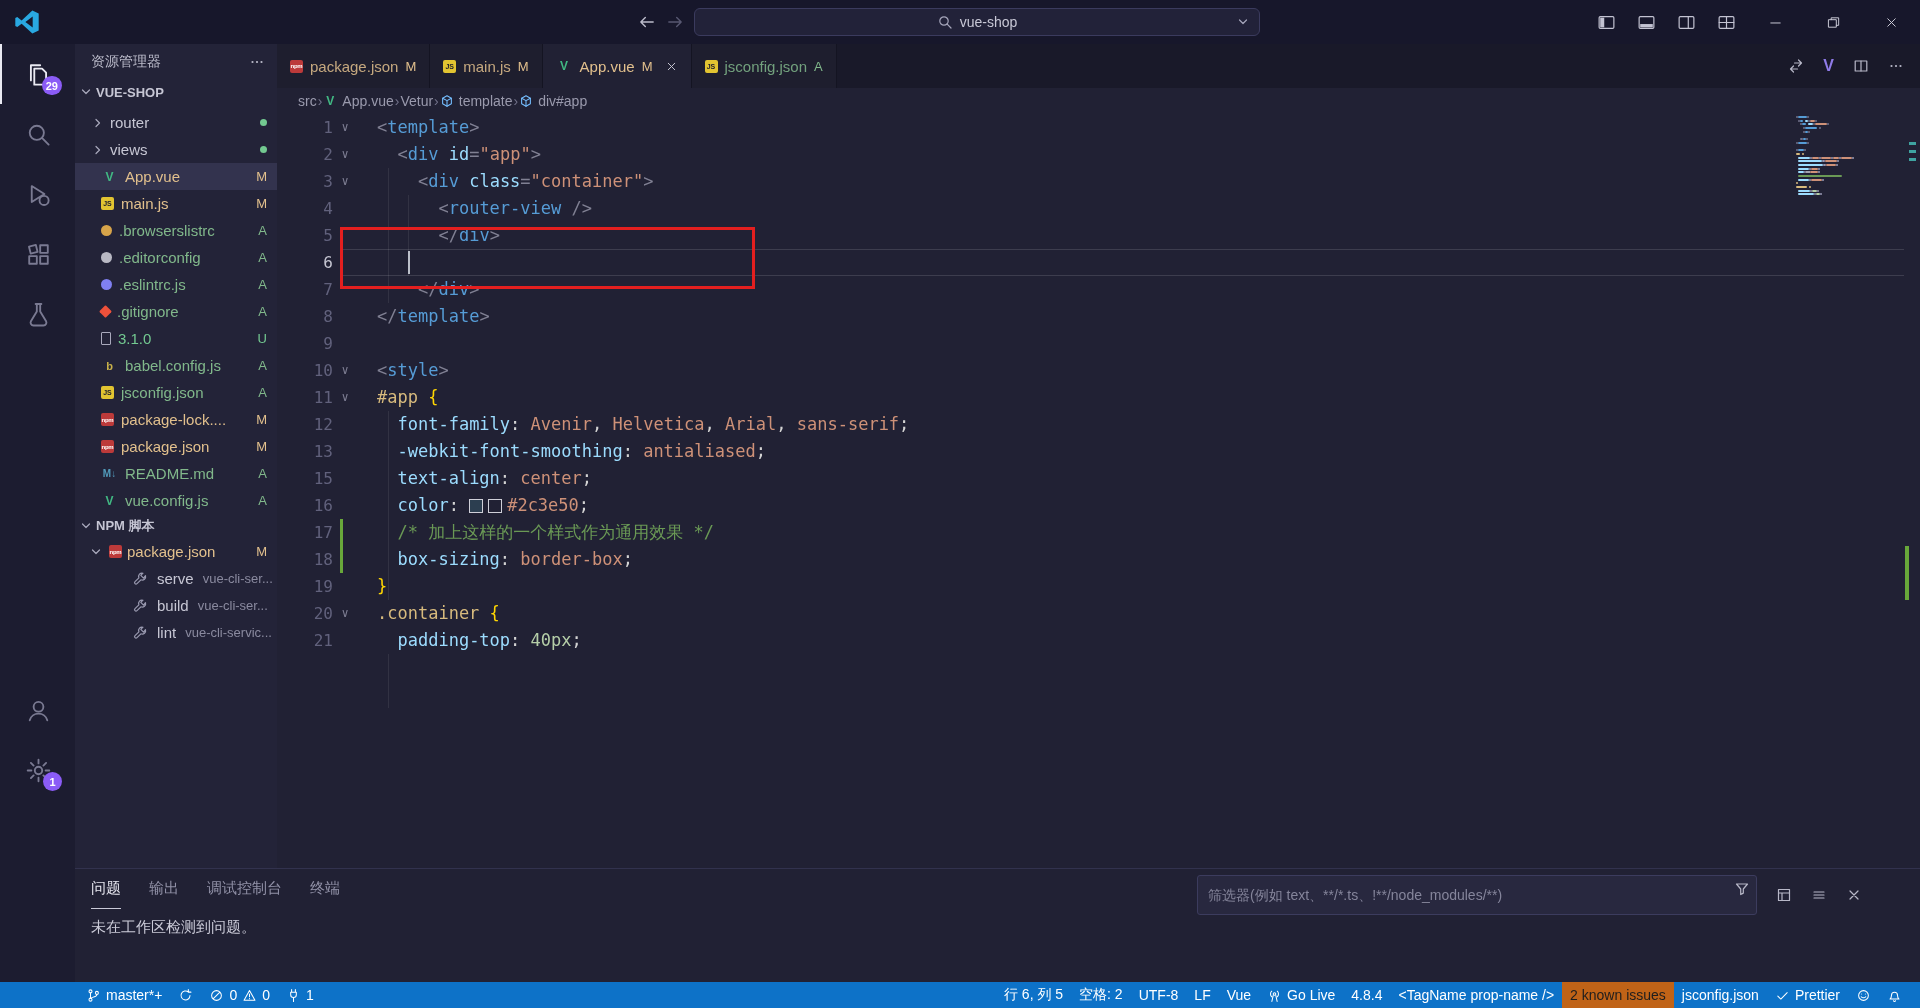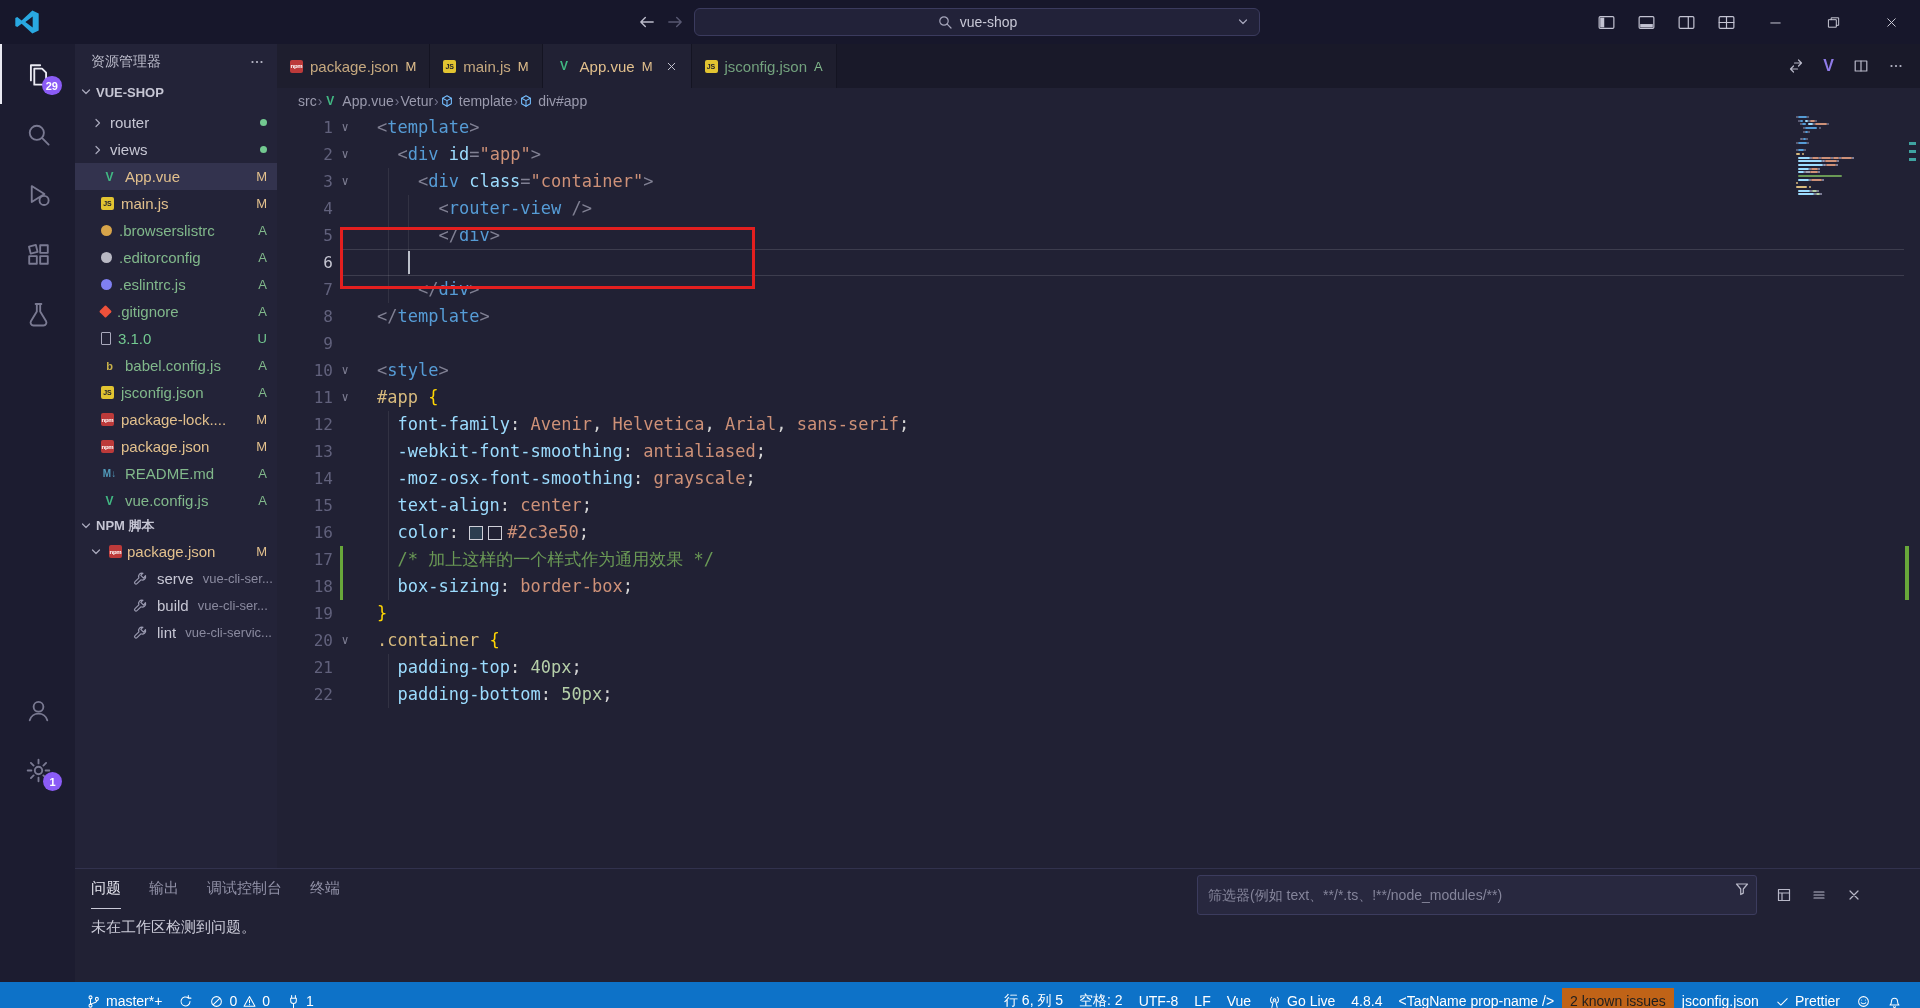--- a/index.html
+++ b/index.html
@@ -130,21 +130,21 @@
   .panel-tab.active{color:#e6e6ef;border-bottom:1px solid #cacad8}
   .panel-msg{padding:9px 0 0 16px;font-size:15px;color:#cbcbd8}
   .panel-actions{position:absolute;top:6px;right:58px;display:flex;align-items:center;gap:19px;color:#b8b8c8}
   .filter-wrap{position:relative;width:560px;height:40px}
   .filter-input{width:100%;height:100%;background:#28283f;border:1px solid #3c3c5e;border-radius:3px;color:#cfcfda;
     font-size:14px;padding:0 30px 0 10px;font-family:"Liberation Sans","DejaVu Sans",sans-serif;outline:none}
   .filter-input::placeholder{color:#85859b}
   .funnel{position:absolute;right:7px;top:6px;color:#b8b8c8}
 
   
-  .statusbar{position:absolute;left:0;right:0;bottom:0;height:26px;background:#0d72c8;display:flex;align-items:center;
+  .statusbar{position:absolute;left:0;right:0;bottom:0;height:26px;background:#0d72c8;display:flex;align-items:flex-end;
     color:#fff;font-size:14px;padding:12px 10px 0 78px;z-index:30}
   .sb-item{display:flex;align-items:center;gap:5px;padding:0 8px;height:26px;white-space:nowrap}
   .sb-item .ic svg{width:15px;height:15px;stroke-width:1.1}
   .sb-right{margin-left:auto;display:flex;align-items:center}
 </style>
 </head>
 <body>
 
 <div class="window">
 
@@ -571,29 +571,27 @@
           <div class="code-line"><div class="gutter"><span class="ln">4</span><span class="fold"></span></div><div class="code"><span class="tk-pln">      </span><span class="tk-g">&lt;</span><span class="tk-tag">router-view</span><span class="tk-pln"> </span><span class="tk-g">/&gt;</span></div></div>
           <div class="code-line"><div class="gutter"><span class="ln">5</span><span class="fold"></span></div><div class="code"><span class="tk-pln">      </span><span class="tk-g">&lt;/</span><span class="tk-tag">div</span><span class="tk-g">&gt;</span></div></div>
           <div class="code-line cur"><div class="gutter"><span class="ln">6</span><span class="fold"></span></div><div class="code"></div></div>
           <div class="code-line"><div class="gutter"><span class="ln">7</span><span class="fold"></span></div><div class="code"><span class="tk-pln">    </span><span class="tk-g">&lt;/</span><span class="tk-tag">div</span><span class="tk-g">&gt;</span></div></div>
           <div class="code-line"><div class="gutter"><span class="ln">8</span><span class="fold"></span></div><div class="code"><span class="tk-g">&lt;/</span><span class="tk-tag">template</span><span class="tk-g">&gt;</span></div></div>
           <div class="code-line"><div class="gutter"><span class="ln">9</span><span class="fold"></span></div><div class="code"></div></div>
           <div class="code-line"><div class="gutter"><span class="ln">10</span><span class="fold">∨</span></div><div class="code"><span class="tk-g">&lt;</span><span class="tk-tag">style</span><span class="tk-g">&gt;</span></div></div>
           <div class="code-line"><div class="gutter"><span class="ln">11</span><span class="fold">∨</span></div><div class="code"><span class="tk-sel">#app</span><span class="tk-pln"> </span><span class="tk-brc">{</span></div></div>
           <div class="code-line"><div class="gutter"><span class="ln">12</span><span class="fold"></span></div><div class="code"><span class="tk-pln">  </span><span class="tk-prop">font-family</span><span class="tk-pln">: </span><span class="tk-val">Avenir</span><span class="tk-pln">, </span><span class="tk-val">Helvetica</span><span class="tk-pln">, </span><span class="tk-val">Arial</span><span class="tk-pln">, </span><span class="tk-val">sans-serif</span><span class="tk-pln">;</span></div></div>
           <div class="code-line"><div class="gutter"><span class="ln">13</span><span class="fold"></span></div><div class="code"><span class="tk-pln">  </span><span class="tk-prop">-webkit-font-smoothing</span><span class="tk-pln">: </span><span class="tk-val">antialiased</span><span class="tk-pln">;</span></div></div>
-          <div class="code-line"><div class="gutter"><span class="ln">14</span><span class="fold"></span></div><div class="code"><span class="tk-pln">  </span><span class="tk-prop">-moz-osx-font-smoothing</span><span class="tk-pln">: </span><span class="tk-val">grayscale</span><span class="tk-pln">;</span></div></div>
           <div class="code-line"><div class="gutter"><span class="ln">15</span><span class="fold"></span></div><div class="code"><span class="tk-pln">  </span><span class="tk-prop">text-align</span><span class="tk-pln">: </span><span class="tk-val">center</span><span class="tk-pln">;</span></div></div>
           <div class="code-line"><div class="gutter"><span class="ln">16</span><span class="fold"></span></div><div class="code"><span class="tk-pln">  </span><span class="tk-prop">color</span><span class="tk-pln">: </span><span class="swatch"></span><span class="swatch"></span><span class="tk-val">#2c3e50</span><span class="tk-pln">;</span></div></div>
           <div class="code-line"><div class="gutter"><span class="chg"></span><span class="ln">17</span><span class="fold"></span></div><div class="code"><span class="tk-pln">  </span><span class="tk-com">/* 加上这样的一个样式作为通用效果 */</span></div></div>
           <div class="code-line"><div class="gutter"><span class="chg"></span><span class="ln">18</span><span class="fold"></span></div><div class="code"><span class="tk-pln">  </span><span class="tk-prop">box-sizing</span><span class="tk-pln">: </span><span class="tk-val">border-box</span><span class="tk-pln">;</span></div></div>
           <div class="code-line"><div class="gutter"><span class="ln">19</span><span class="fold"></span></div><div class="code"><span class="tk-brc">}</span></div></div>
           <div class="code-line"><div class="gutter"><span class="ln">20</span><span class="fold">∨</span></div><div class="code"><span class="tk-sel">.container</span><span class="tk-pln"> </span><span class="tk-brc">{</span></div></div>
           <div class="code-line"><div class="gutter"><span class="ln">21</span><span class="fold"></span></div><div class="code"><span class="tk-pln">  </span><span class="tk-prop">padding-top</span><span class="tk-pln">: </span><span class="tk-num">40px</span><span class="tk-pln">;</span></div></div>
-          <div class="code-line"><div class="gutter"><span class="ln">22</span><span class="fold"></span></div><div class="code"><span class="tk-pln">  </span><span class="tk-prop">padding-bottom</span><span class="tk-pln">: </span><span class="tk-num">50px</span><span class="tk-pln">;</span></div></div>
         </div>
       <div class="cursor"></div>
       <div class="red-box"></div>
       <div class="minimap">
           <div class="mm-line">
             <span class="mm-seg mm-g" style="width: 2px;"></span>
             <span class="mm-seg mm-tag" style="width: 8.8px;"></span>
             <span class="mm-seg mm-g" style="width: 2px;"></span>
           </div>
           <div class="mm-line">

